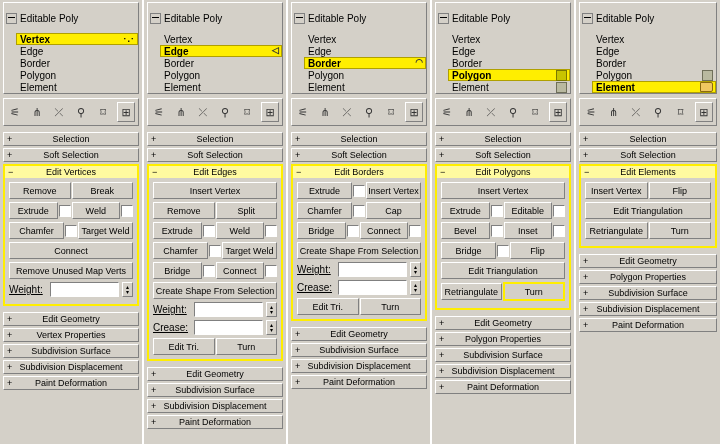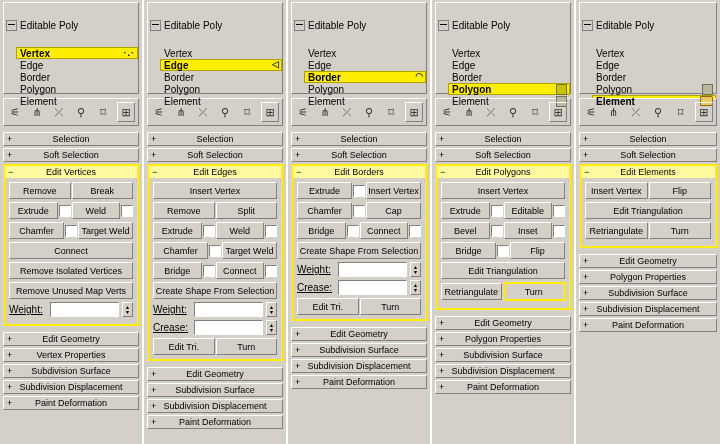--- a/index.html
+++ b/index.html
@@ -27,21 +27,21 @@
     border-top:1px solid #ffffff;
     border-left:1px solid #ffffff;
     border-right:1px solid #808080;
     border-bottom:1px solid #808080;
     padding:1px 0 2px 0;
     height:92px;
     box-sizing:border-box;
   }
   .stack-root{
     display:flex;align-items:center;
-    padding:16px 2px;
+    padding:9px 2px;
     font-size:10px;
   }
   .minus{
     display:inline-block;width:9px;height:9px;
     border:1px solid #808080;background:#d4d0c8;
     margin-right:3px;position:relative;flex:none;
   }
   .minus:after{
     content:"";position:absolute;left:1px;right:1px;top:3px;
     height:1px;background:#000;
@@ -221,23 +221,20 @@
           </div>
           <div class="row">
             <div class="btn">Chamfer</div>
             <div class="chk"></div>
             <div class="btn">Target Weld</div>
           </div>
           <div class="row">
             <div class="btn">Connect</div>
           </div>
           <div class="row">
-            <div class="btn">Remove Isolated Vertices</div>
-          </div>
-          <div class="row">
             <div class="btn">Remove Unused Map Verts</div>
           </div>
         </div>
         <div class="spin-row">
           <span class="lab">Weight:</span>
           <div class="fld"></div>
           <div class="spin">
             <span>▴</span>
             <span>▾</span>
           </div>

